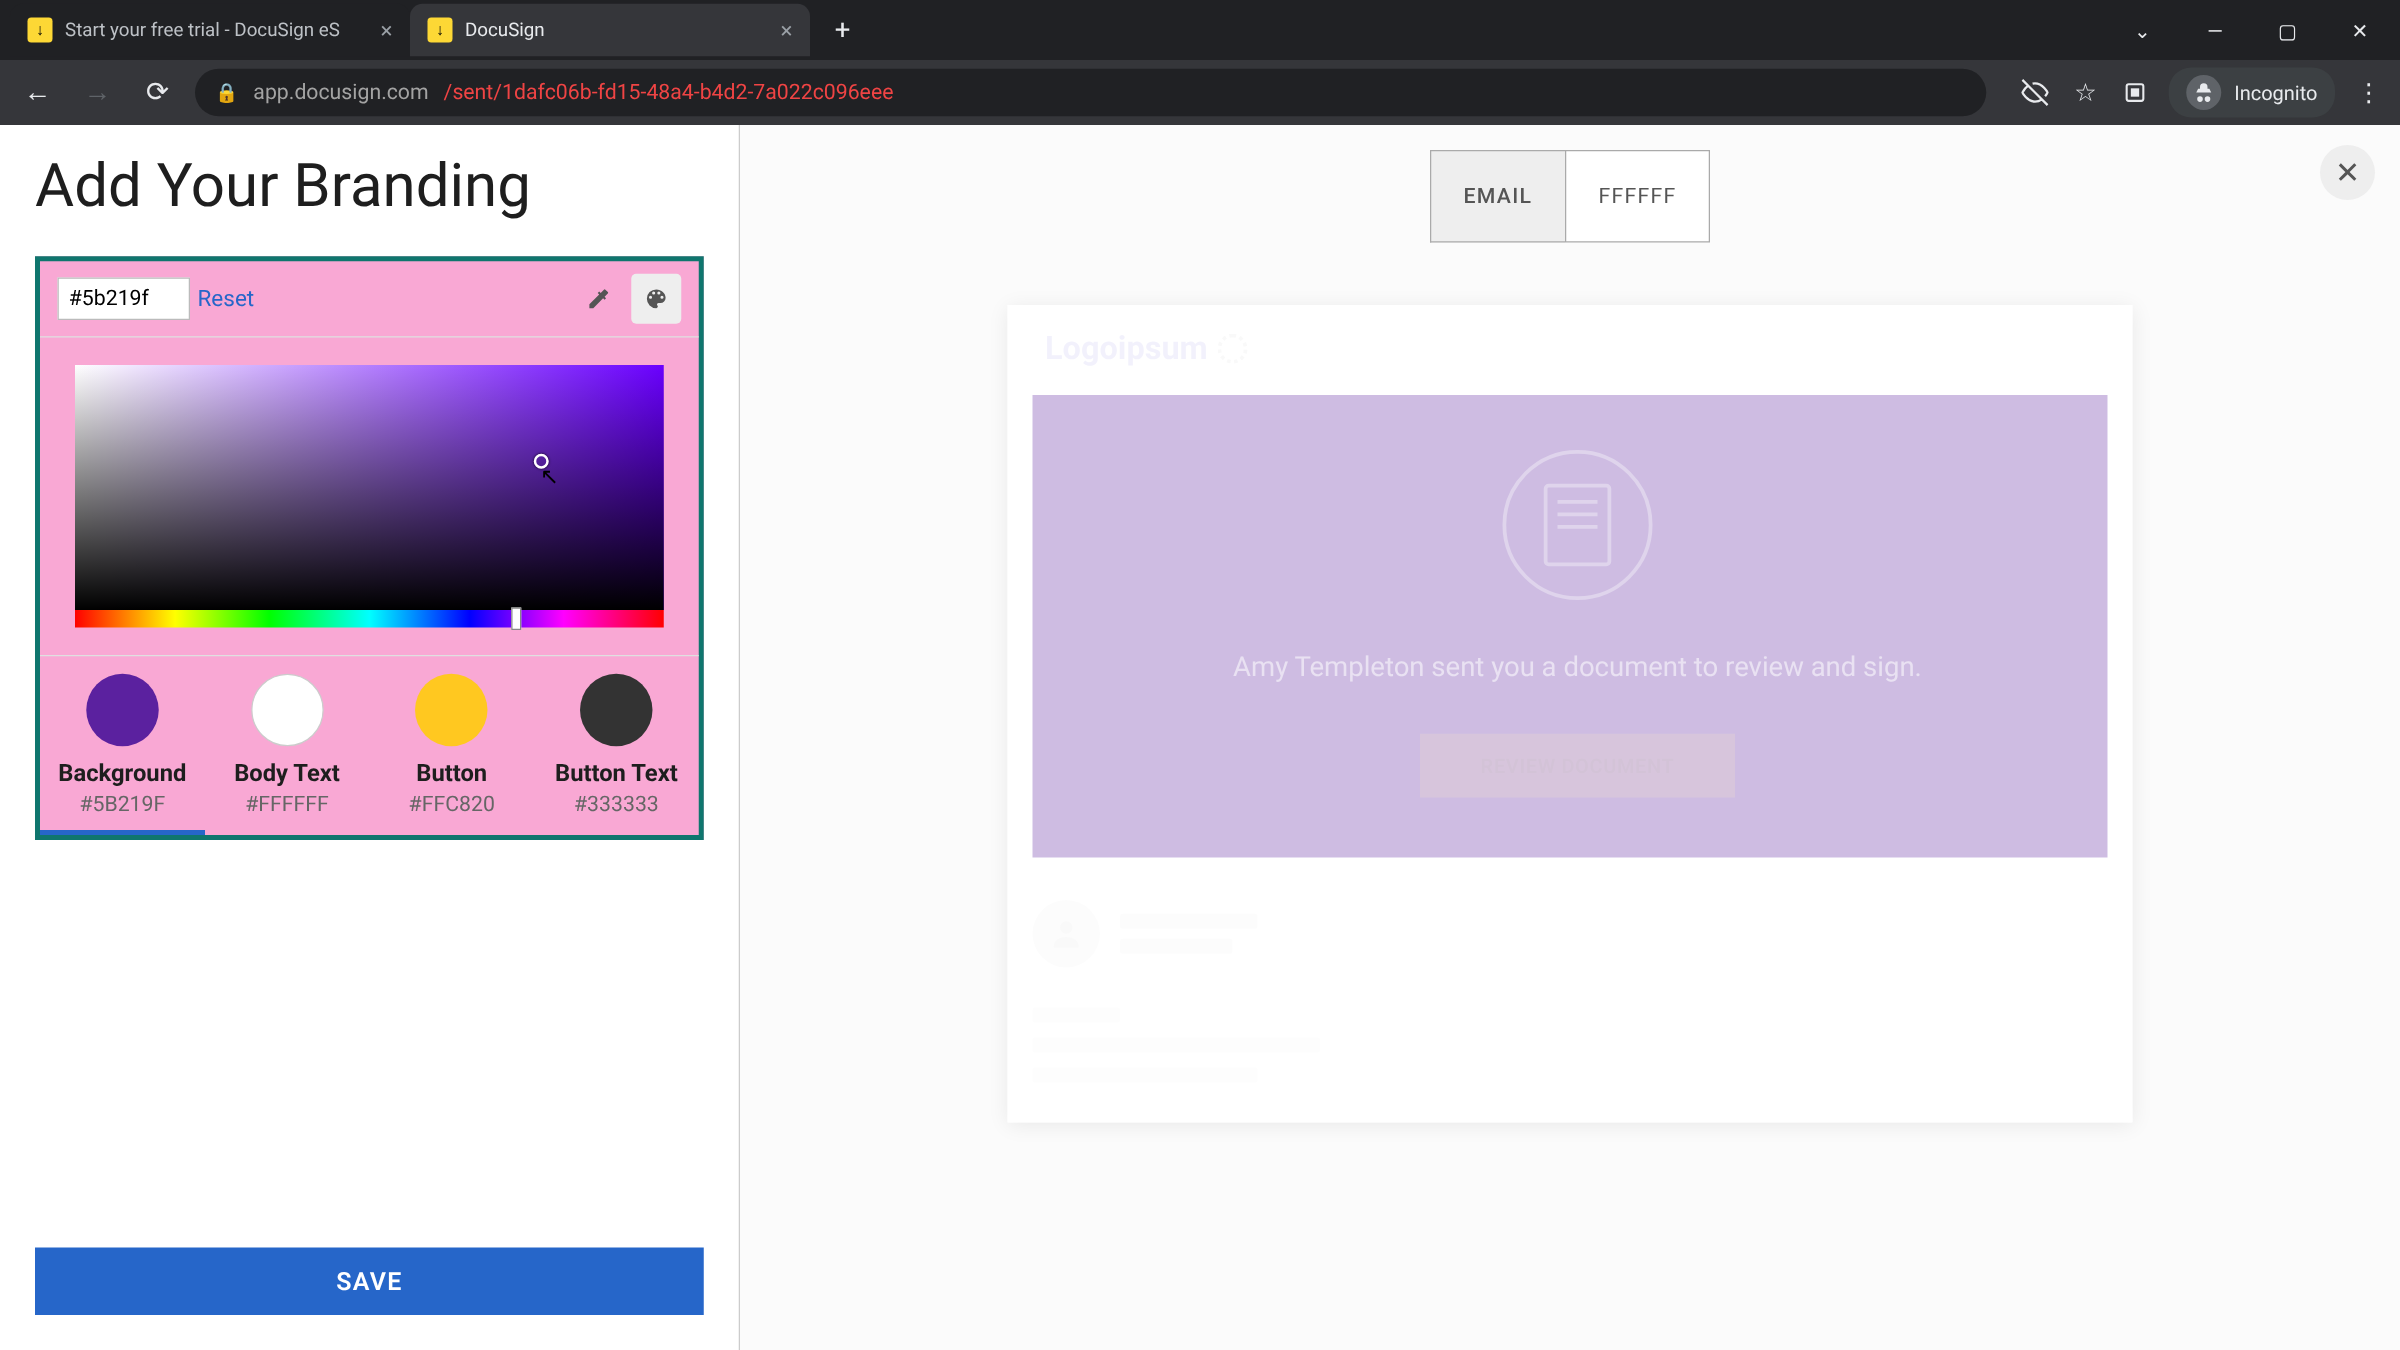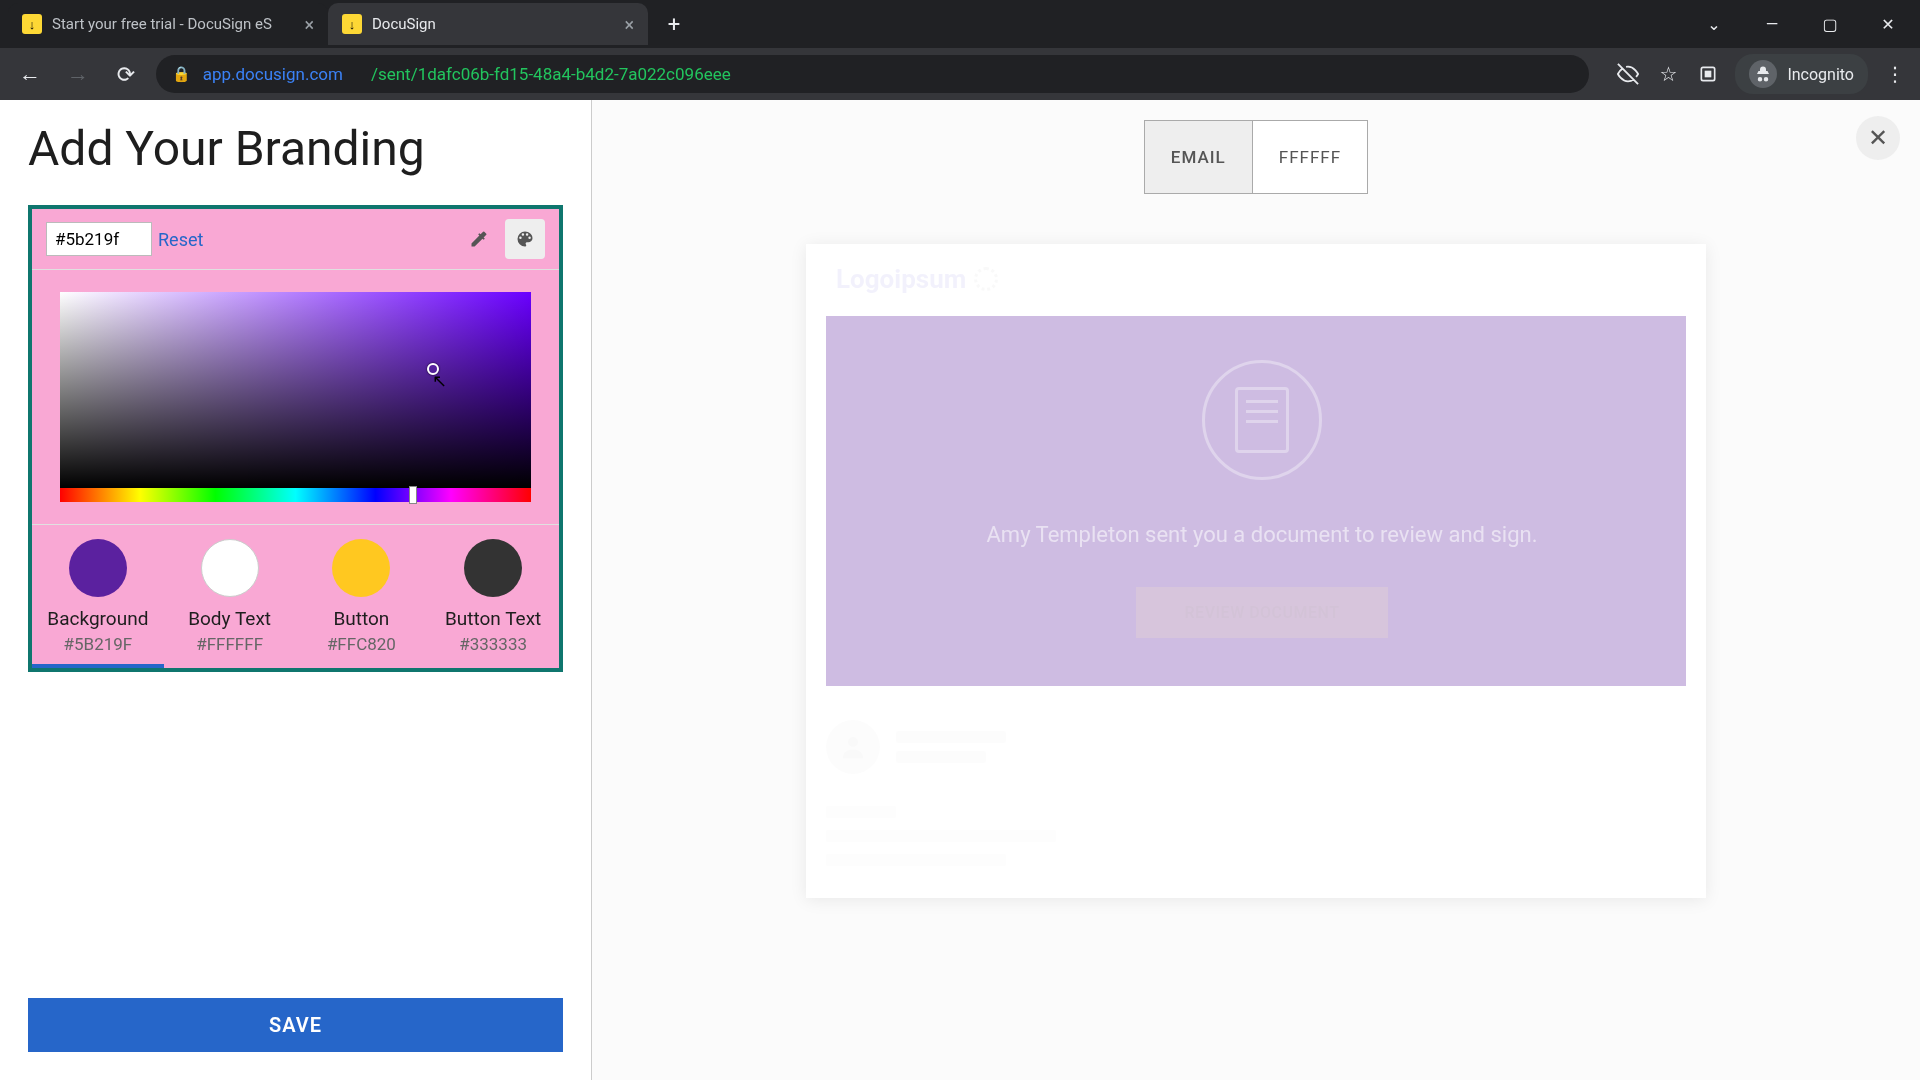--- a/index.html
+++ b/index.html
@@ -14,22 +14,22 @@
     .tab-favicon { width: 20px; height: 20px; background: #fdd835; border-radius: 3px; display: flex; align-items: center; justify-content: center; font-size: 13px; font-weight: bold; color: #000; }
     .tab-close { margin-left: auto; font-size: 18px; color: #9aa0a6; cursor: pointer; }
     .new-tab { width: 36px; height: 36px; display: flex; align-items: center; justify-content: center; font-size: 22px; color: #e8eaed; cursor: pointer; margin-left: 8px; }
     .window-controls { margin-left: auto; display: flex; gap: 10px; align-items: center; }
     .window-controls span { width: 48px; height: 38px; display: flex; align-items: center; justify-content: center; font-size: 16px; color: #e8eaed; cursor: pointer; }
     
     .addr-bar { display: flex; align-items: center; height: 52px; background: #35363a; padding: 0 12px; gap: 12px; }
     .nav-btn { width: 36px; height: 36px; display: flex; align-items: center; justify-content: center; font-size: 22px; color: #e8eaed; cursor: pointer; border-radius: 50%; }
     .nav-btn.disabled { color: #5f6368; }
     .url-field { flex: 1; background: #202124; height: 38px; border-radius: 19px; display: flex; align-items: center; padding: 0 16px; gap: 12px; color: #e8eaed; font-size: 17px; }
-    .url-domain { color: #3b82f6; }
-    .url-path { color: #22c55e; margin-left: 16px; }
+    .url-domain { color: #a3a3a3; }
+    .url-path { color: #ef4444; }
     .lock-icon { font-size: 15px; color: #9aa0a6; }
     .addr-right { display: flex; gap: 14px; align-items: center; margin-left: 14px; }
     .addr-icon { width: 26px; height: 26px; display: flex; align-items: center; justify-content: center; color: #e8eaed; font-size: 20px; cursor: pointer; }
     .incognito-badge { display: flex; align-items: center; gap: 10px; background: #3c4043; padding: 6px 14px; border-radius: 18px; font-size: 16px; }
     .incognito-avatar { width: 28px; height: 28px; background: #5f6368; border-radius: 50%; display: flex; align-items: center; justify-content: center; }
     
     
     .app { display: flex; height: calc(1080px - 100px); background: #fff; }
     .left-panel { width: 592px; padding: 14px 28px 28px 28px; display: flex; flex-direction: column; border-right: 1px solid #ccc; }
     .page-title { font-size: 48px; font-weight: 400; color: #1e1e1e; margin: 6px 0 28px 0; }
@@ -47,21 +47,21 @@
     .sv-handle { position: absolute; width: 12px; height: 12px; border: 2px solid #fff; border-radius: 50%; box-shadow: 0 0 2px #000; cursor: grab; }
     .sv-cursor { position: absolute; font-size: 18px; color: #000; pointer-events: none; }
     .hue-bar { position: relative; height: 14px; margin-top: 0; background: linear-gradient(to right, #ff0000 0%, #ffff00 17%, #00ff00 33%, #00ffff 50%, #0000ff 67%, #ff00ff 83%, #ff0000 100%); }
     .hue-handle { position: absolute; top: -2px; width: 8px; height: 18px; background: #fff; border: 1px solid #888; cursor: grab; }
     
     .swatches { display: flex; border-top: 1px solid #e0e0e0; }
     .swatch { flex: 1; padding: 14px 8px 14px 8px; text-align: center; cursor: pointer; position: relative; }
     .swatch.selected::after { content: ""; position: absolute; left: 0; right: 0; bottom: 0; height: 4px; background: #2666c9; }
     .swatch-circle { width: 58px; height: 58px; border-radius: 50%; margin: 0 auto 10px auto; }
     .swatch-circle.bordered { border: 1px solid #ccc; }
-    .swatch-label { font-size: 19px; font-weight: 400; color: #1e1e1e; }
+    .swatch-label { font-size: 19px; font-weight: 700; color: #1e1e1e; }
     .swatch-hex { font-size: 17px; color: #666; margin-top: 4px; }
     
     .save-btn { margin-top: auto; background: #2666c9; color: #fff; height: 54px; font-size: 20px; font-weight: 600; letter-spacing: 1px; border: none; cursor: pointer; }
     
     .right-panel { flex: 1; background: #fbfbfb; position: relative; padding: 20px 40px; }
     .close-x { position: absolute; top: 16px; right: 20px; width: 44px; height: 44px; border-radius: 50%; background: #eee; display: flex; align-items: center; justify-content: center; font-size: 24px; color: #555; cursor: pointer; }
     .preview-title { text-align: center; font-size: 24px; font-weight: 600; color: #1e1e1e; margin-bottom: 20px; }
     .preview-tabs { display: flex; justify-content: center; margin-bottom: 50px; }
     .ptab { padding: 26px 26px; border: 1px solid #aaa; font-size: 17px; letter-spacing: 1px; color: #555; cursor: pointer; background: #fff; }
     .ptab.active { background: #eee; font-weight: 500; }

